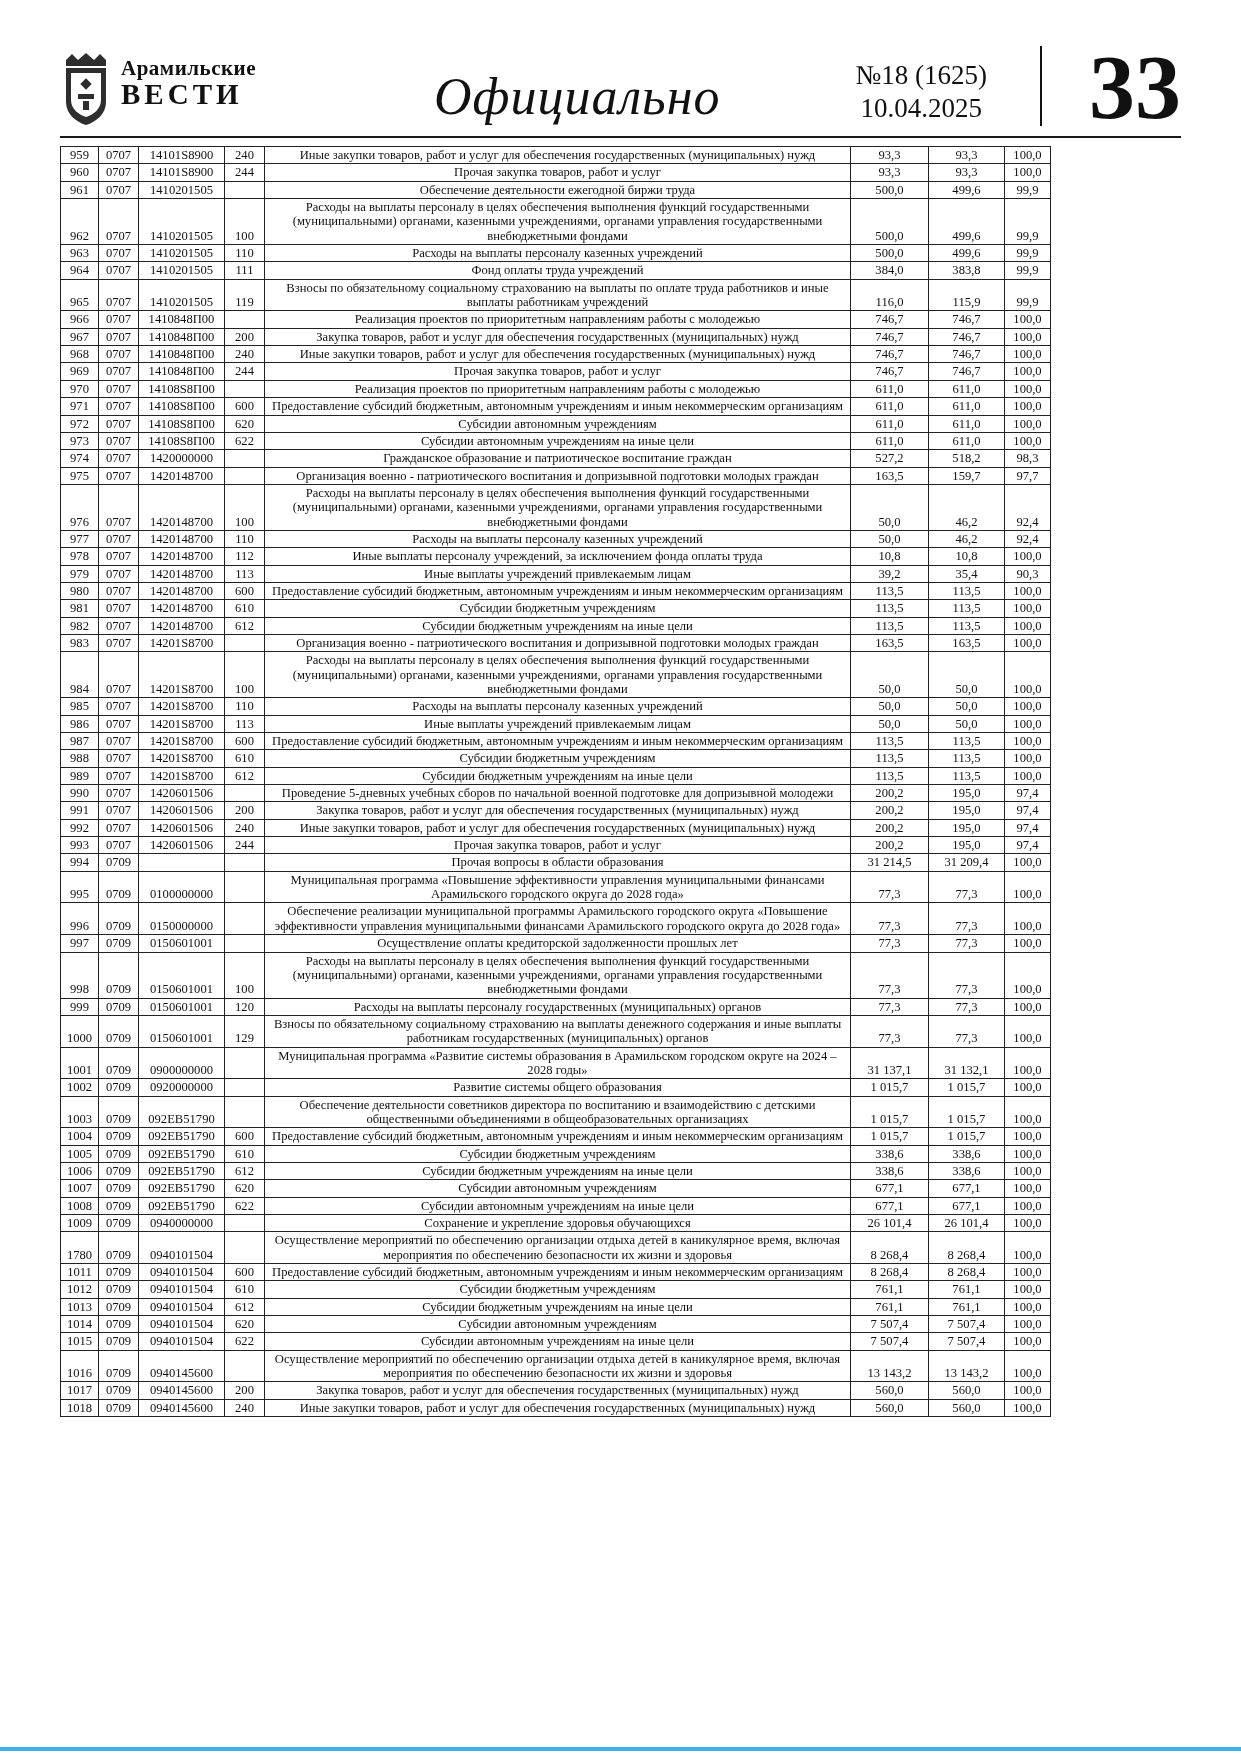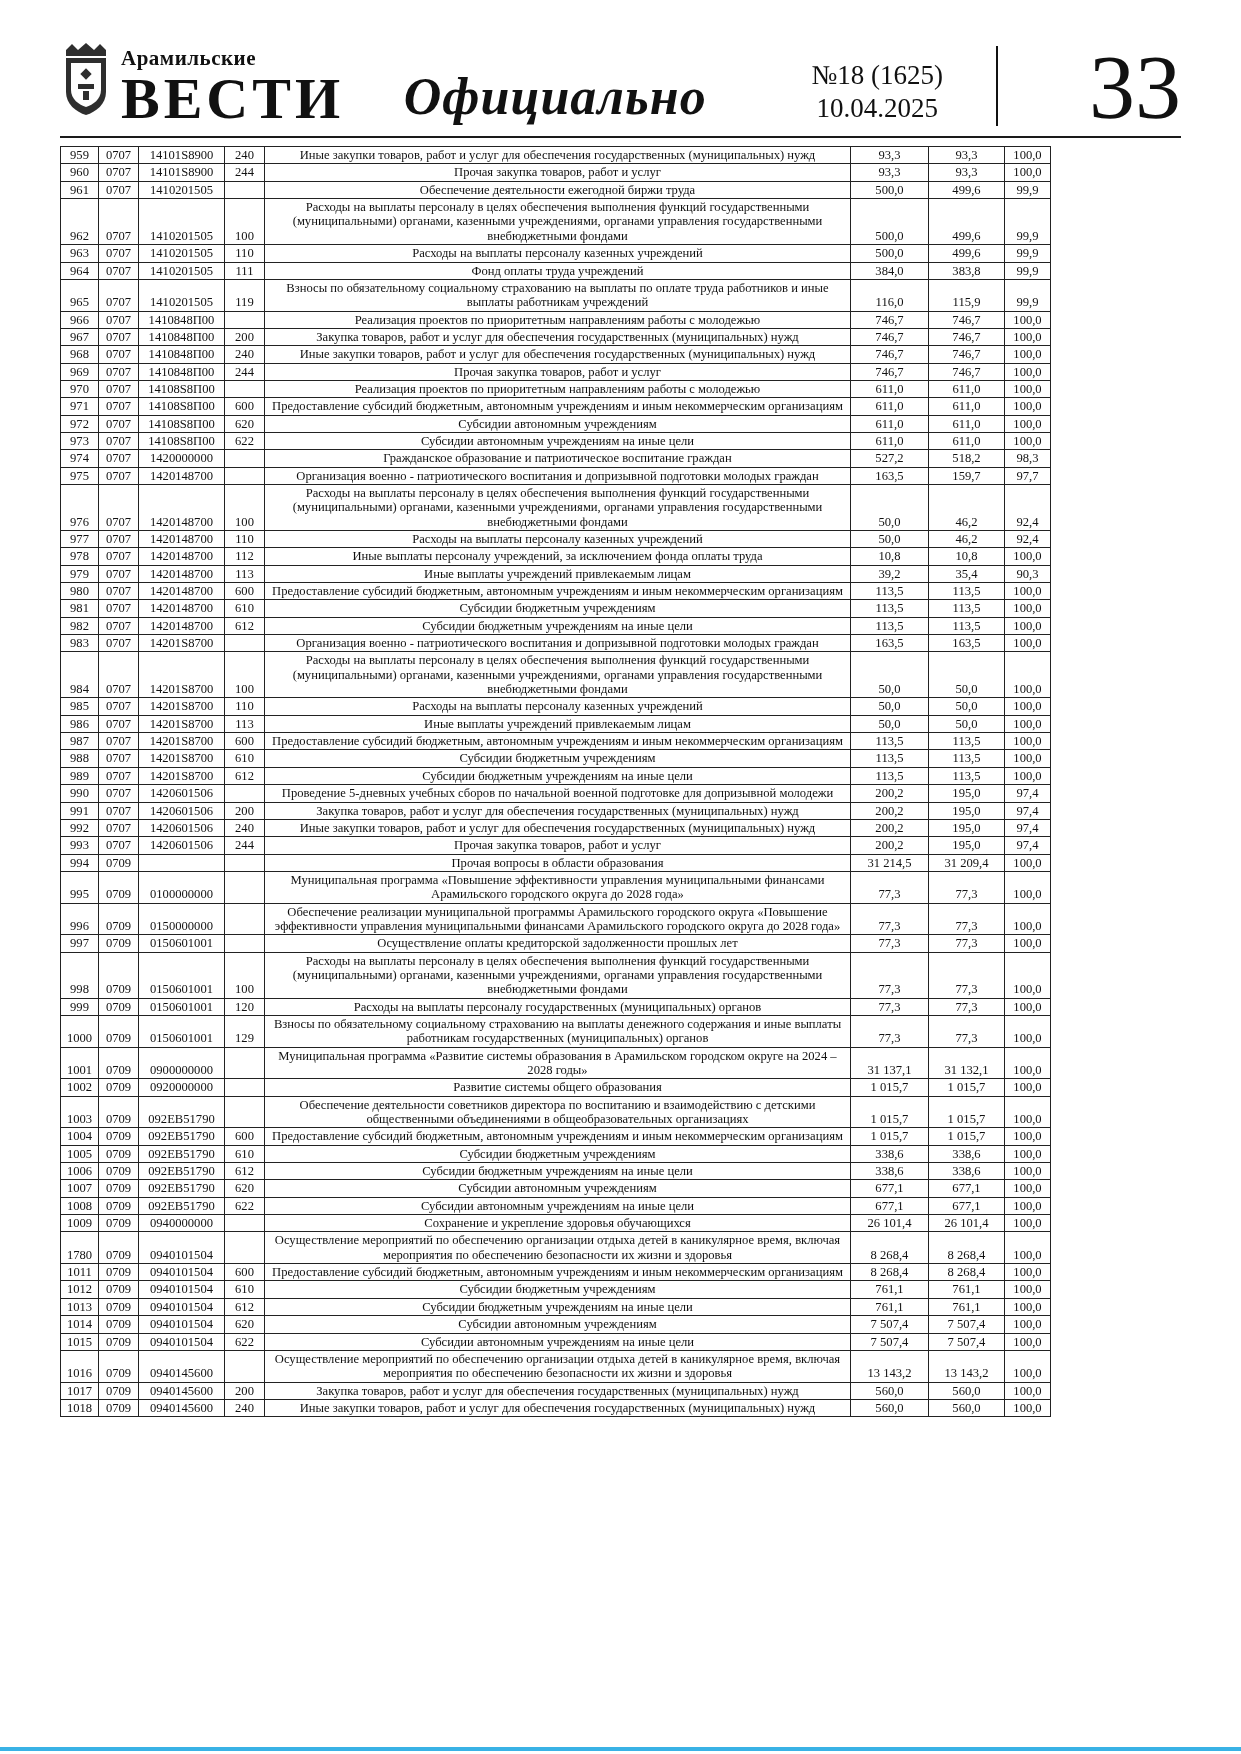--- a/index.html
+++ b/index.html
@@ -13,27 +13,27 @@
   
   .header {
     display: flex; align-items: flex-end;
     padding: 42px 60px 0 60px;
     gap: 31px;
   }
   .logo-block { display: flex; align-items: flex-start; gap: 9px; width: 255px; flex: 0 0 auto; }
   .crest { width: 52px; height: 74px; flex: 0 0 auto; }
   .brand-text { display: flex; flex-direction: column; padding-top: 4px; }
   .brand-top { font-size: 21px; font-weight: bold; letter-spacing: .5px; }
-  .brand-bottom { font-size: 58px; font-weight: bold; letter-spacing: 4px; line-height: .95; }
-  .section-title-wrap { flex: 1 1 auto; text-align: center; padding-top: 18px; font-weight: bold; }
+  .brand-bottom { font-size: 29px; font-weight: bold; letter-spacing: 4px; line-height: .95; }
+  .section-title-wrap { flex: 1 1 auto; text-align: center; padding-top: 18px; }
   .section-title { font-style: italic; font-size: 52px; letter-spacing: 1px; }
   .issue-block { flex: 0 0 auto; text-align: center; padding-top: 12px; line-height: 1.25; margin-left: 16px; }
   .issue-number, .issue-date { font-size: 27px; white-space: nowrap; }
   .issue-divider { width: 2px; background: #111; height: 80px; margin: 4px 16px 0 22px; flex: 0 0 auto; }
-  .page-number { font-size: 92px; font-weight: normal; line-height: .85; padding-top: 2px; flex: 0 0 auto; margin-left: 44px; }
+  .page-number { font-size: 92px; font-weight: bold; line-height: .85; padding-top: 2px; flex: 0 0 auto; }
   .header-rule { margin: 10px 60px 0 60px; border-top: 2px solid #1a1a1a; }
   
   table.budget {
     border-collapse: collapse; table-layout: fixed;
     margin: 8px 0 0 60px; width: 990px;
   }
   table.budget td {
     border: 1px solid #222;
     font-size: 12.6px; line-height: 1.14;
     padding: 1px 3px;

